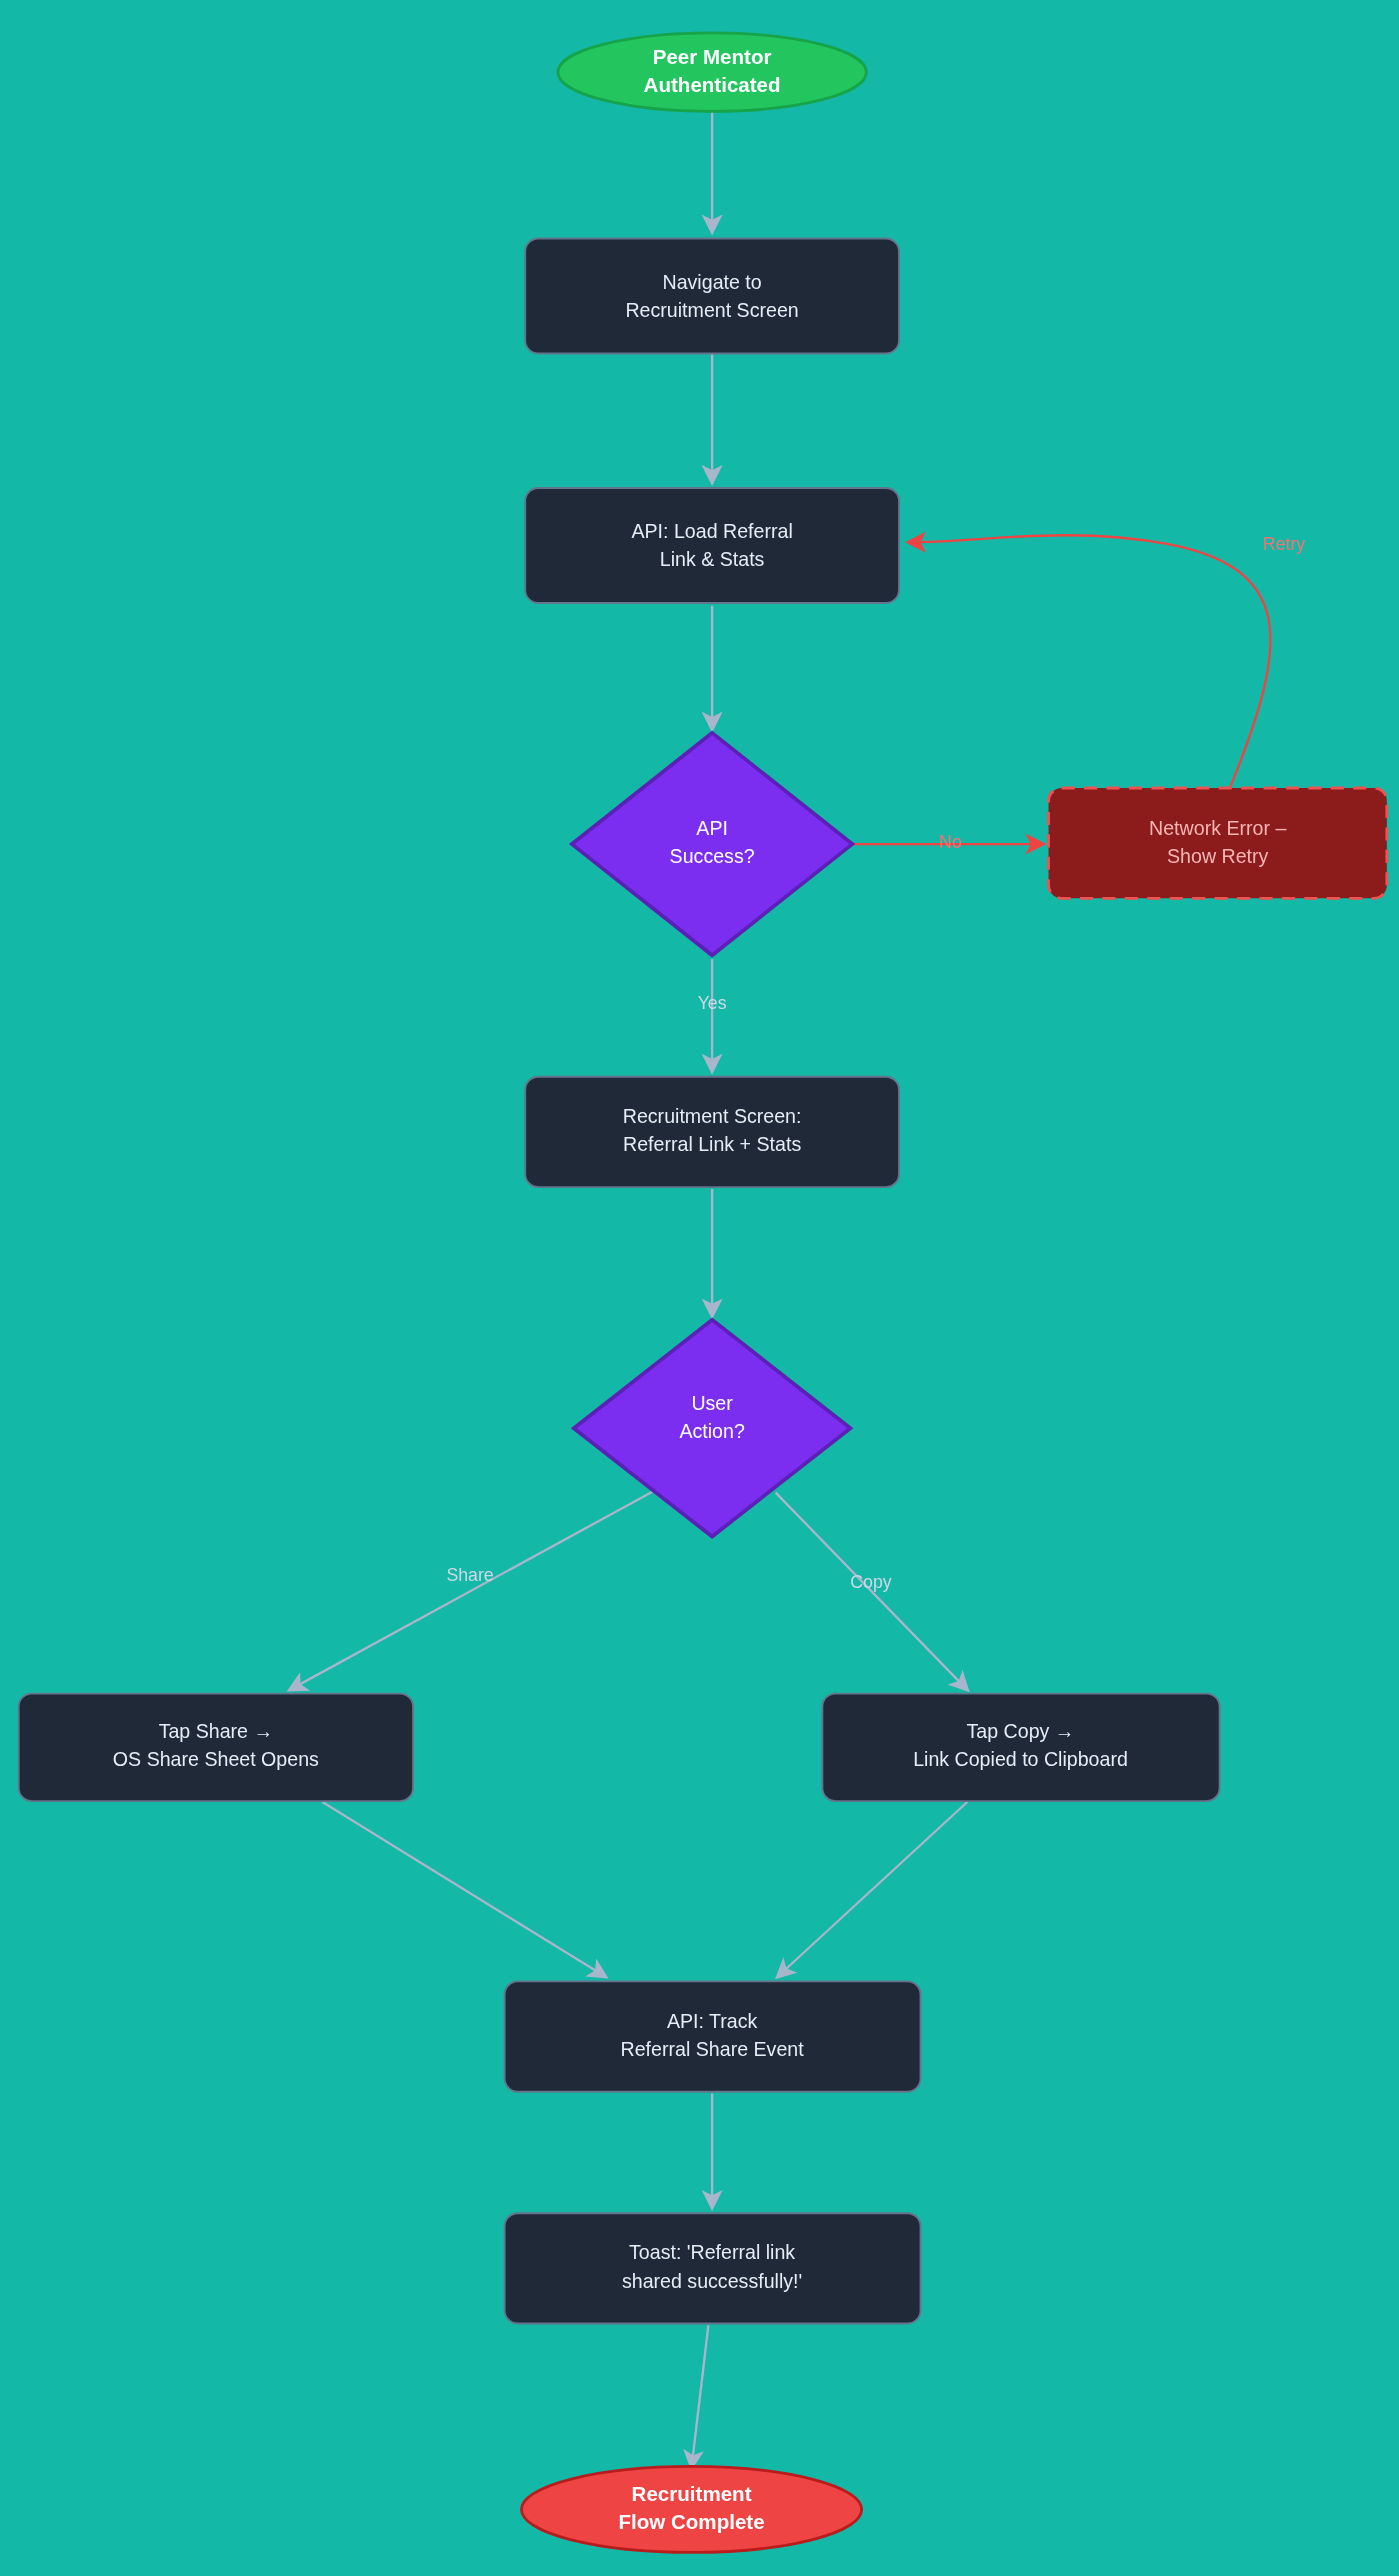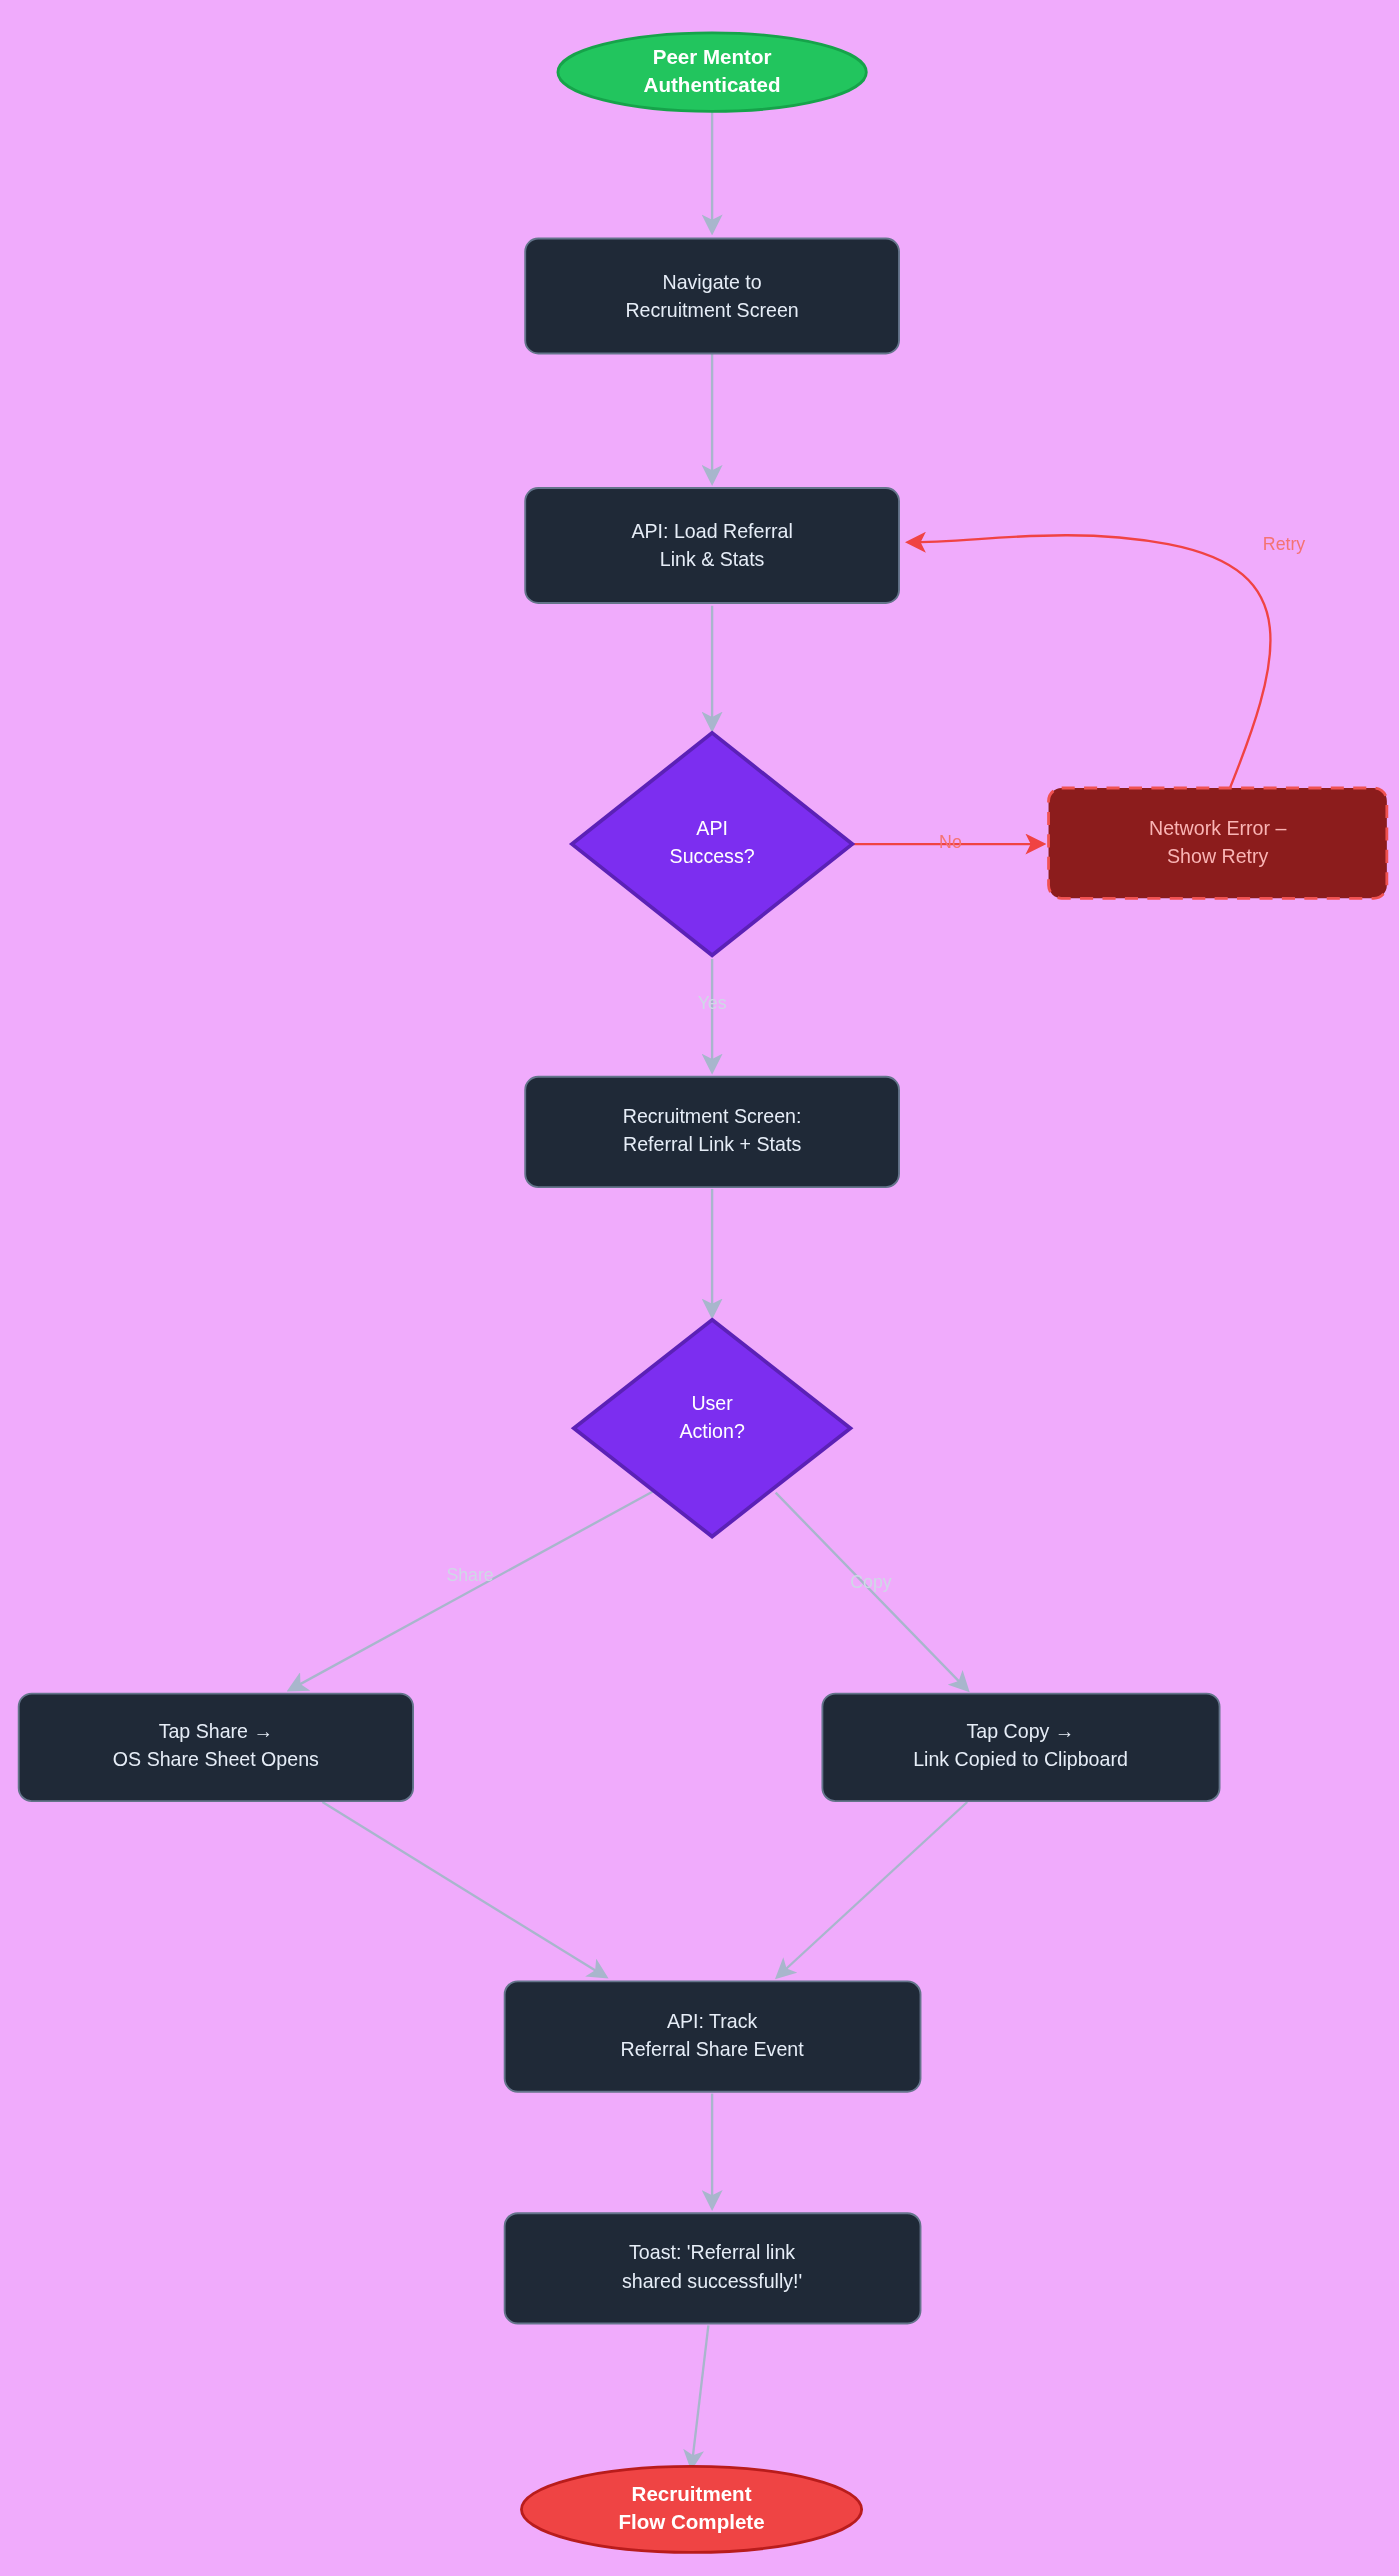--- a/index.html
+++ b/index.html
@@ -11,21 +11,21 @@
   body {
     width: 1399px;
     height: 2576px;
     overflow: hidden;
     font-family: "Liberation Sans", sans-serif;
   }
   #flow-root {
     position: relative;
     width: 1399px;
     height: 2576px;
-    background: #f0abfc;
+    background: #14b8a6;
   }
   svg#flow-svg {
     position: absolute;
     top: 0;
     left: 0;
     width: 1399px;
     height: 2576px;
     display: block;
   }
   .node-label {

